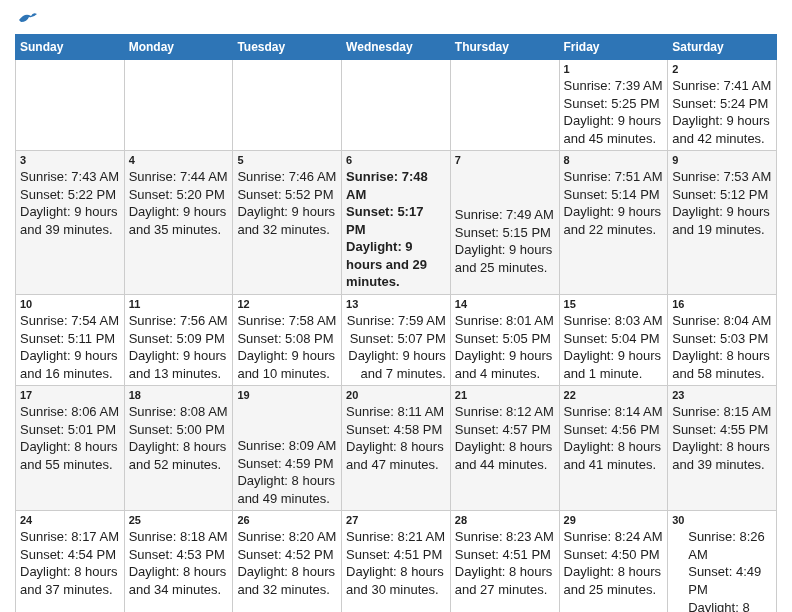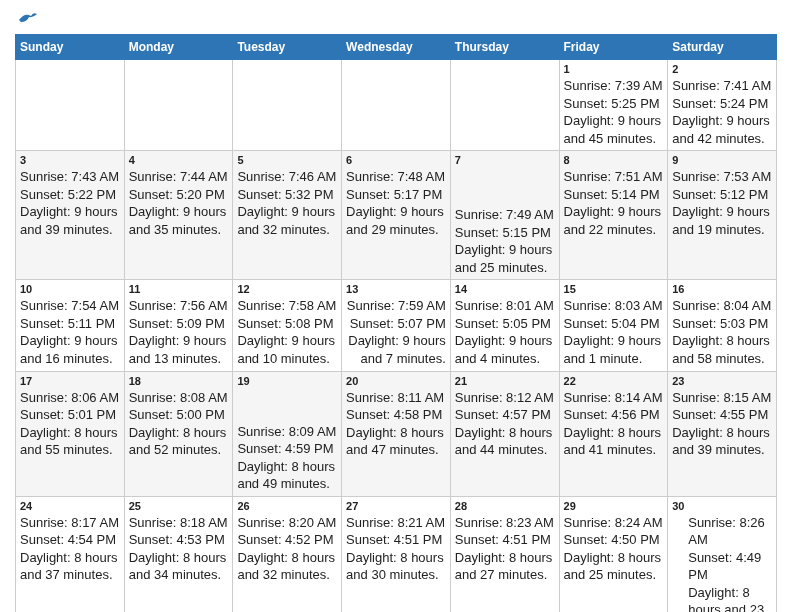--- a/index.html
+++ b/index.html
@@ -143,26 +143,26 @@
           </td>
           <td>
             <div class="day-num">4</div>
             <div class="day-info" style="white-space: pre-line;">Sunrise: 7:44 AM
 Sunset: 5:20 PM
 Daylight: 9 hours and 35 minutes.</div>
           </td>
           <td>
             <div class="day-num">5</div>
             <div class="day-info" style="white-space: pre-line;">Sunrise: 7:46 AM
-Sunset: 5:32 PM
+Sunset: 5:52 PM
 Daylight: 9 hours and 32 minutes.</div>
           </td>
           <td>
             <div class="day-num">6</div>
-            <div class="day-info" style="white-space: pre-line;">Sunrise: 7:48 AM
+            <div class="day-info" style="white-space: pre-line; font-weight: bold;">Sunrise: 7:48 AM
 Sunset: 5:17 PM
 Daylight: 9 hours and 29 minutes.</div>
           </td>
           <td>
             <div class="day-num">7</div>
             <div class="day-info" style="white-space: pre-line; margin-top: 40px;">Sunrise: 7:49 AM
 Sunset: 5:15 PM
 Daylight: 9 hours and 25 minutes.</div>
           </td>
           <td>

